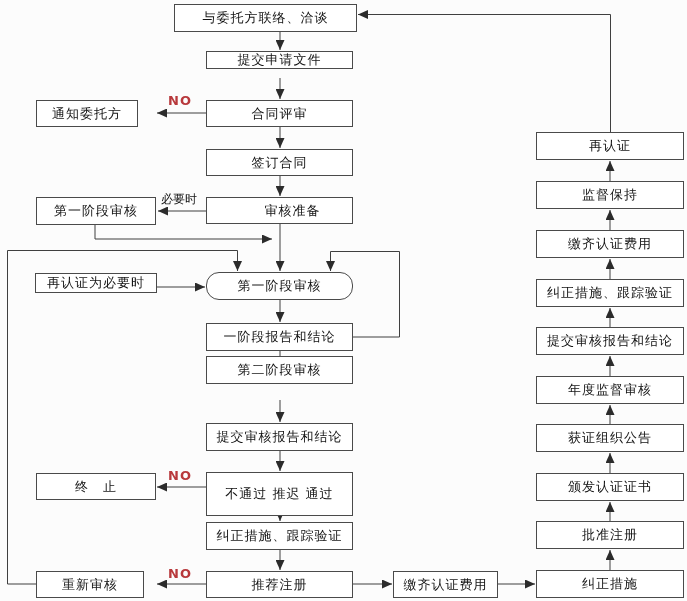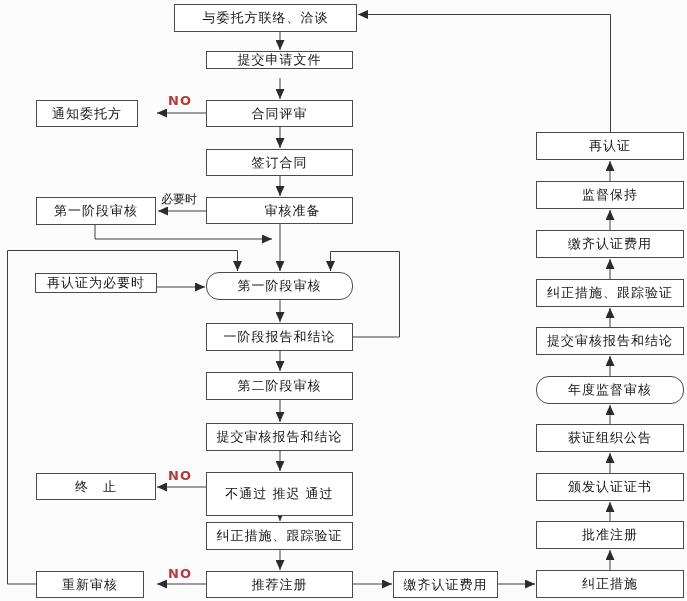--- a/index.html
+++ b/index.html
@@ -80,40 +80,40 @@
     </g>
   </svg>
 
   <div class="node" style="left:174px;top:4px;width:183px;height:28px;">与委托方联络、洽谈</div>
   <div class="node" style="left:206px;top:51px;width:147px;height:18px;">提交申请文件</div>
   <div class="node" style="left:206px;top:100px;width:147px;height:27px;">合同评审</div>
   <div class="node" style="left:206px;top:149px;width:147px;height:27px;">签订合同</div>
   <div class="node" style="left:206px;top:197px;width:147px;height:27px;padding-left:26px;">审核准备</div>
   <div class="node" style="left:206px;top:272px;width:147px;height:28px;border-radius:13px;">第一阶段审核</div>
   <div class="node" style="left:206px;top:323px;width:147px;height:28px;">一阶段报告和结论</div>
-  <div class="node" style="left:206px;top:372px;width:147px;height:28px;">第二阶段审核</div>
+  <div class="node" style="left:206px;top:356px;width:147px;height:28px;">第二阶段审核</div>
   <div class="node" style="left:206px;top:423px;width:147px;height:28px;">提交审核报告和结论</div>
   <div class="node" style="left:206px;top:472px;width:147px;height:44px;">不通过 推迟  通过</div>
   <div class="node" style="left:206px;top:522px;width:147px;height:28px;">纠正措施、跟踪验证</div>
   <div class="node" style="left:206px;top:571px;width:147px;height:27px;">推荐注册</div>
 
   <div class="node" style="left:36px;top:100px;width:102px;height:27px;">通知委托方</div>
   <div class="node" style="left:36px;top:197px;width:120px;height:28px;">第一阶段审核</div>
   <div class="node" style="left:35px;top:273px;width:122px;height:20px;">再认证为必要时</div>
   <div class="node" style="left:36px;top:473px;width:120px;height:27px;">终　止</div>
   <div class="node" style="left:36px;top:571px;width:108px;height:27px;">重新审核</div>
 
   <div class="node" style="left:393px;top:571px;width:105px;height:27px;">缴齐认证费用</div>
 
   <div class="node" style="left:536px;top:132px;width:148px;height:28px;">再认证</div>
   <div class="node" style="left:536px;top:181px;width:148px;height:28px;">监督保持</div>
   <div class="node" style="left:536px;top:230px;width:148px;height:28px;">缴齐认证费用</div>
   <div class="node" style="left:536px;top:279px;width:148px;height:28px;">纠正措施、跟踪验证</div>
   <div class="node" style="left:536px;top:327px;width:148px;height:28px;">提交审核报告和结论</div>
-  <div class="node" style="left:536px;top:376px;width:148px;height:28px;border-radius:13px;">年度监督审核</div>
+  <div class="node" style="left:536px;top:376px;width:148px;height:28px;">年度监督审核</div>
   <div class="node" style="left:536px;top:424px;width:148px;height:28px;">获证组织公告</div>
   <div class="node" style="left:536px;top:473px;width:148px;height:28px;">颁发认证证书</div>
   <div class="node" style="left:536px;top:521px;width:148px;height:28px;">批准注册</div>
   <div class="node" style="left:536px;top:570px;width:148px;height:28px;">纠正措施</div>
 
   <div class="no-label" style="left:168px;top:93px;">NO</div>
   <div class="edge-label" style="left:161px;top:191px;">必要时</div>
   <div class="no-label" style="left:168px;top:468px;">NO</div>
   <div class="no-label" style="left:168px;top:566px;">NO</div>
 

